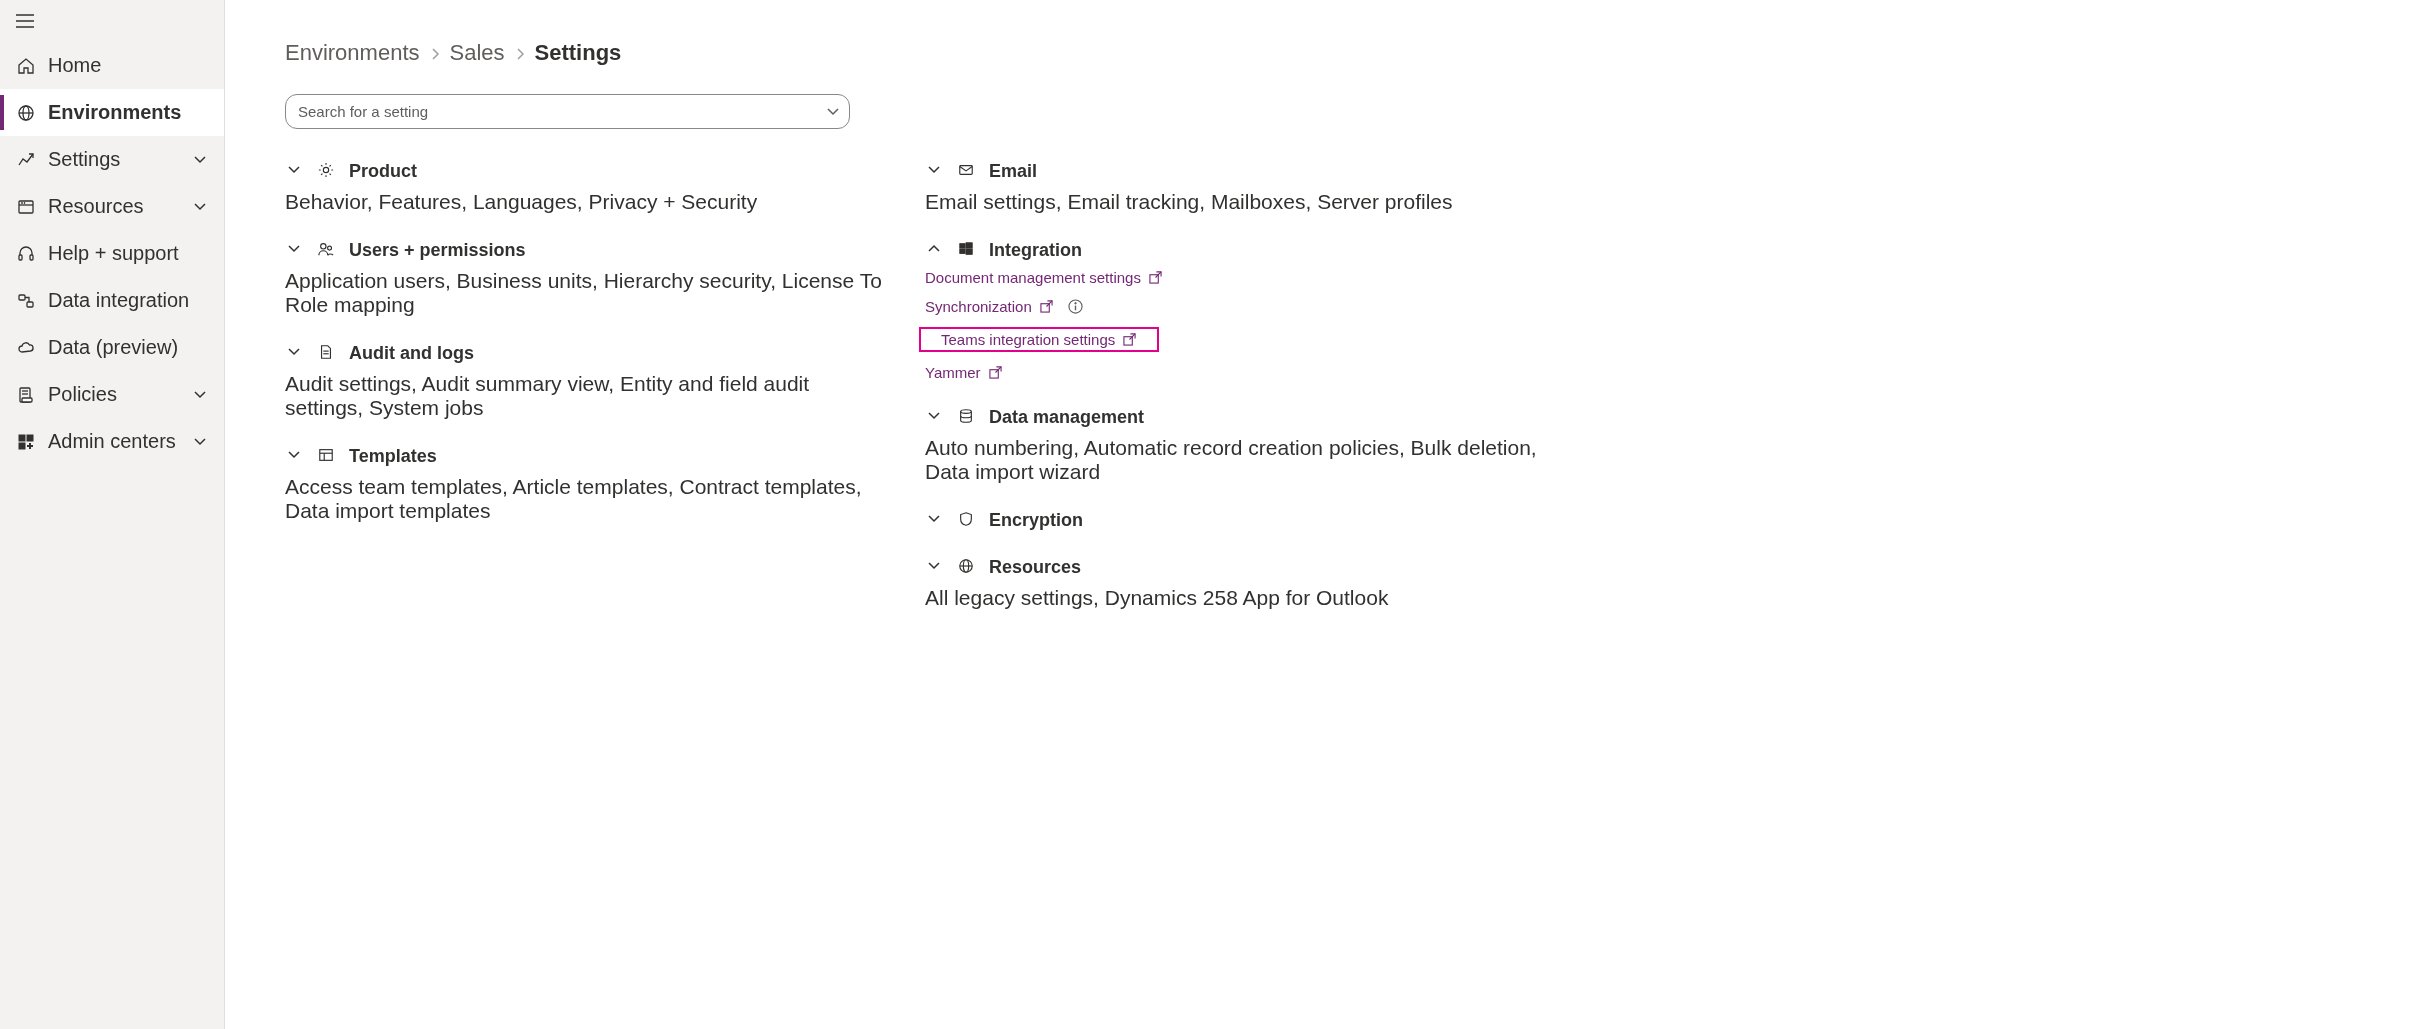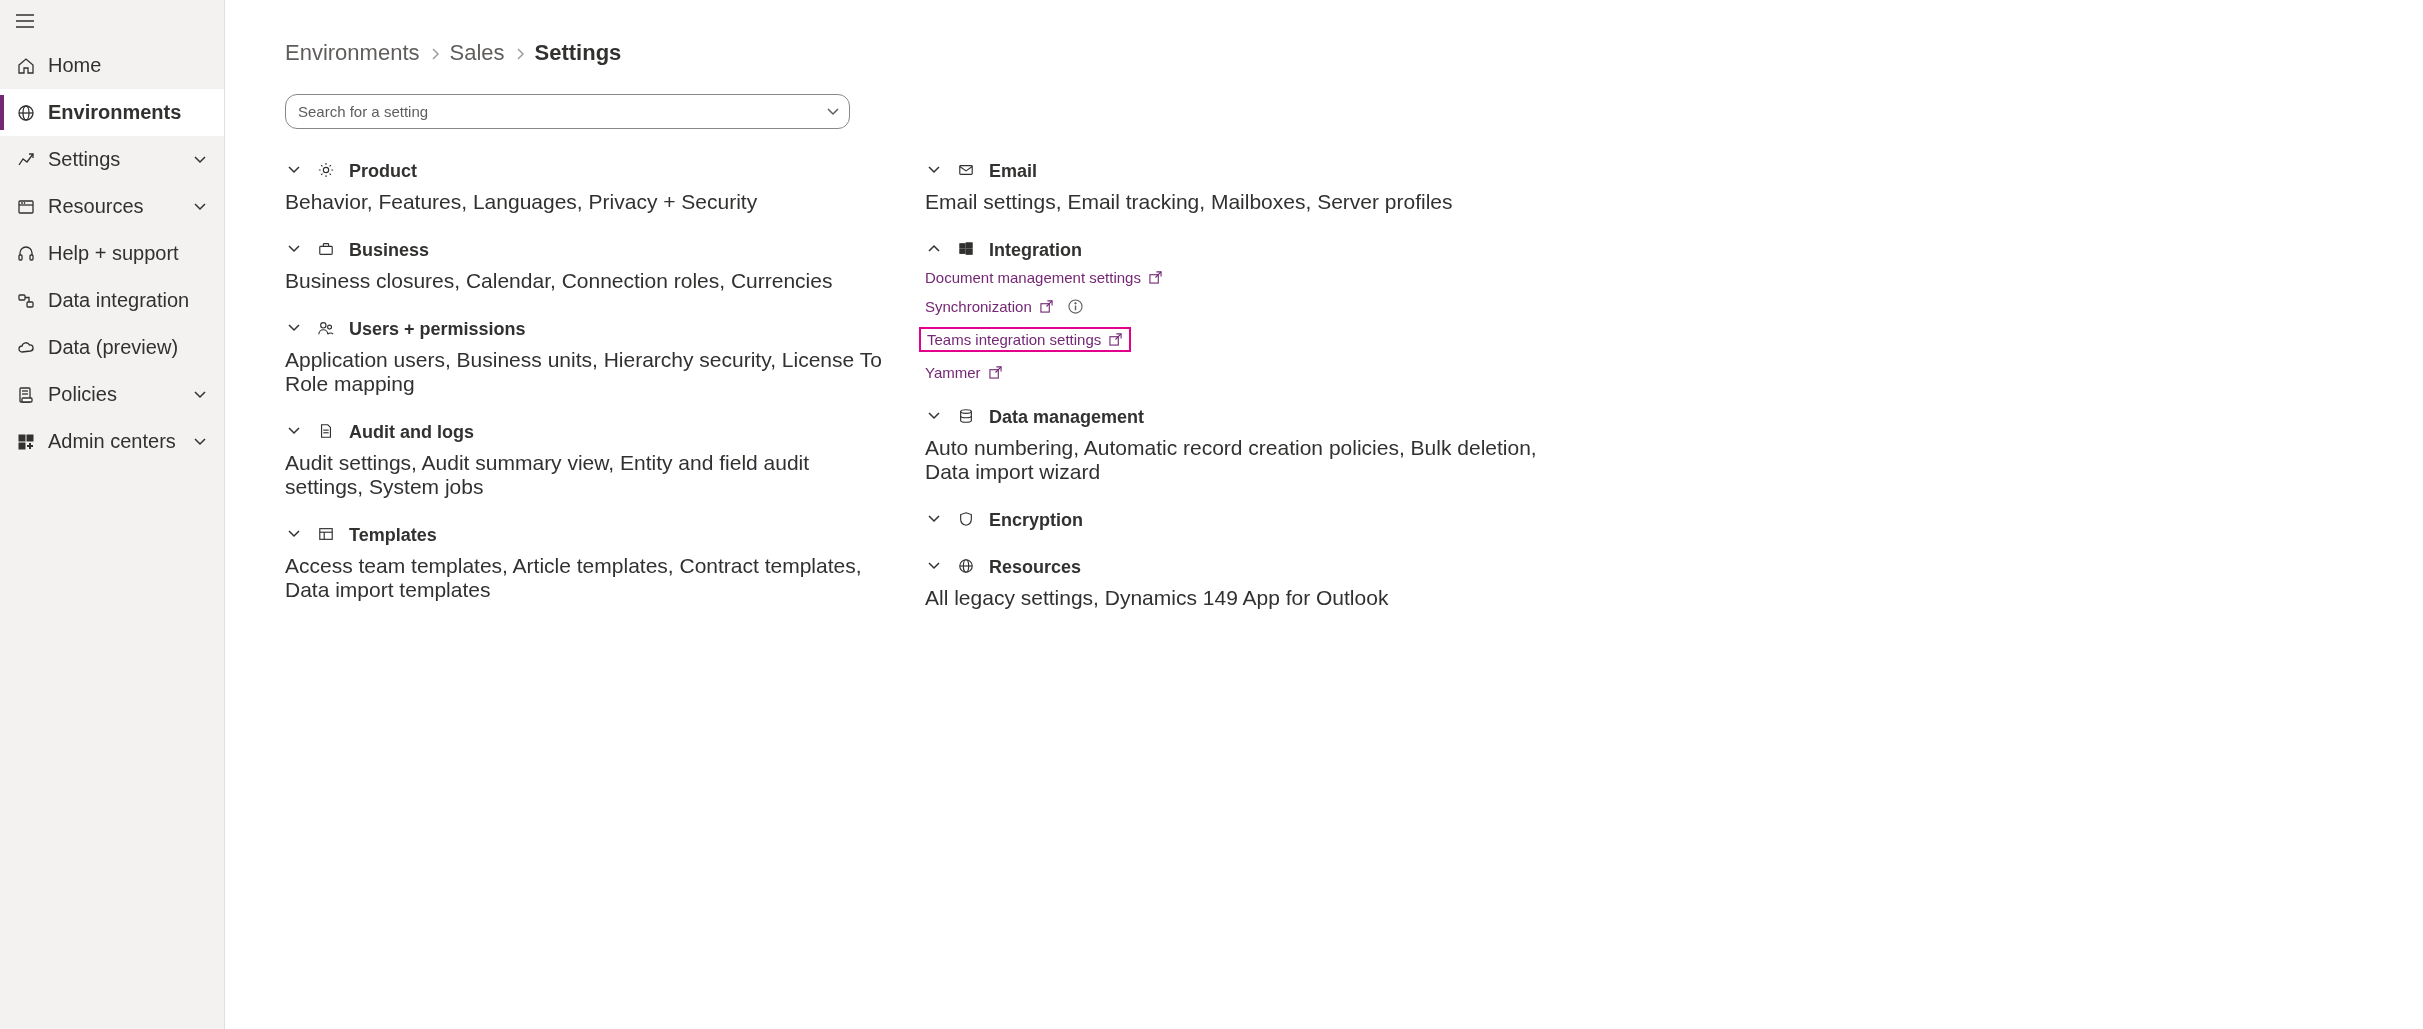--- a/index.html
+++ b/index.html
@@ -145,21 +145,21 @@
     display: flex;
     align-items: center;
     gap: 8px;
     font-size: 15px;
     color: #742774;
     margin-bottom: 12px;
     cursor: pointer;
   }
   .link-row.highlight {
     border: 2px solid #e3008c;
-    padding: 2px 6px;
+    padding: 2px 20px;
     display: inline-flex;
     margin-left: -6px;
   }
   .ext-icon {
     display: inline-flex;
     width: 14px; height: 14px;
   }
   .info-icon {
     display: inline-flex;
     width: 16px; height: 16px;
@@ -330,37 +330,20 @@
             </span>
             <span class="group-icon">
               <svg width="16" height="16" viewBox="0 0 18 18">
                 <circle cx="9" cy="9" r="3" stroke="#323130" stroke-width="1.3" fill="none"></circle>
                 <path d="M9 1 V3 M9 15 V17 M1 9 H3 M15 9 H17 M3.5 3.5 L5 5 M13 13 L14.5 14.5 M14.5 3.5 L13 5 M5 13 L3.5 14.5" stroke="#323130" stroke-width="1.3" fill="none"></path>
               </svg>
             </span>
             <span class="group-title">Product</span>
           </div>
           <div class="group-sublist">Behavior, Features, Languages, Privacy + Security</div>
-        </div>
-        <div class="group">
-          <div class="group-header">
-            <span class="group-chevron">
-              <svg width="14" height="10" viewBox="0 0 14 10">
-                <polyline points="2,2 7,7 12,2" stroke="#323130" stroke-width="1.5" fill="none"></polyline>
-              </svg>
-            </span>
-            <span class="group-icon">
-              <svg width="16" height="16" viewBox="0 0 18 18">
-                <rect x="2" y="6" width="14" height="9" rx="1" stroke="#323130" stroke-width="1.3" fill="none"></rect>
-                <path d="M6 6 V4 a1 1 0 0 1 1-1 H11 a1 1 0 0 1 1 1 V6" stroke="#323130" stroke-width="1.3" fill="none"></path>
-              </svg>
-            </span>
-            <span class="group-title">Business</span>
-          </div>
-          <div class="group-sublist">Business closures, Calendar, Connection roles, Currencies</div>
         </div>
         <div class="group">
           <div class="group-header">
             <span class="group-chevron">
               <svg width="14" height="10" viewBox="0 0 14 10">
                 <polyline points="2,2 7,7 12,2" stroke="#323130" stroke-width="1.5" fill="none"></polyline>
               </svg>
             </span>
             <span class="group-icon">
               <svg width="16" height="16" viewBox="0 0 18 18">
@@ -533,18 +516,18 @@
             </span>
             <span class="group-icon">
               <svg width="16" height="16" viewBox="0 0 18 18">
                 <circle cx="9" cy="9" r="7" stroke="#323130" stroke-width="1.3" fill="none"></circle>
                 <ellipse cx="9" cy="9" rx="3" ry="7" stroke="#323130" stroke-width="1.3" fill="none"></ellipse>
                 <line x1="2" y1="9" x2="16" y2="9" stroke="#323130" stroke-width="1.3" fill="none"></line>
               </svg>
             </span>
             <span class="group-title">Resources</span>
           </div>
-          <div class="group-sublist">All legacy settings, Dynamics 149 App for Outlook</div>
+          <div class="group-sublist">All legacy settings, Dynamics 258 App for Outlook</div>
         </div>
       </div>
   </div>
 
 </main>
 
 </body></html>

